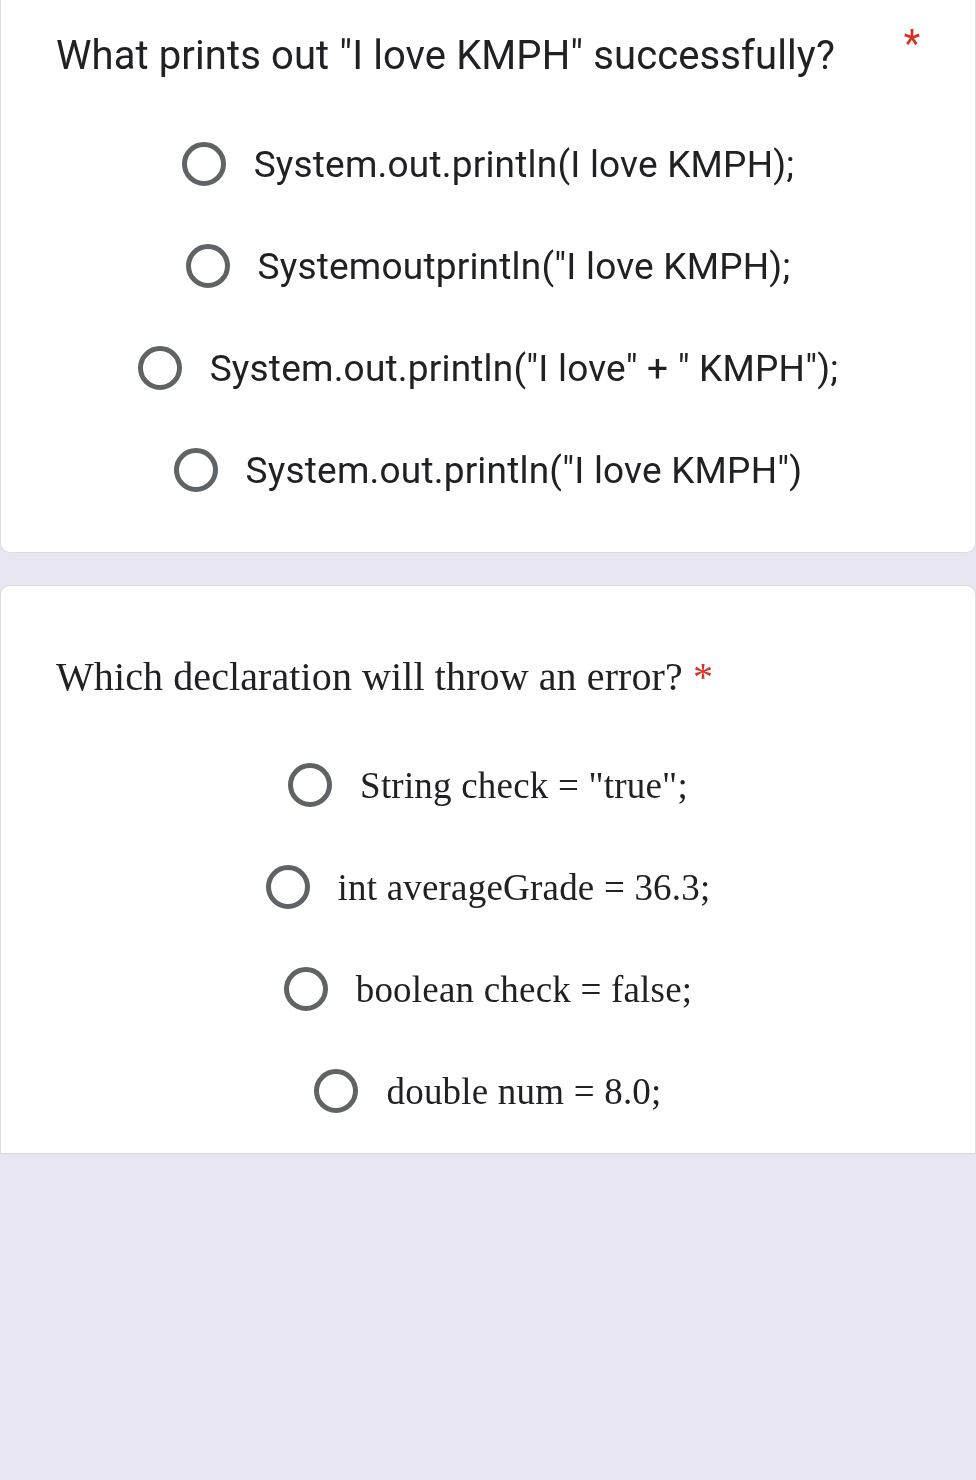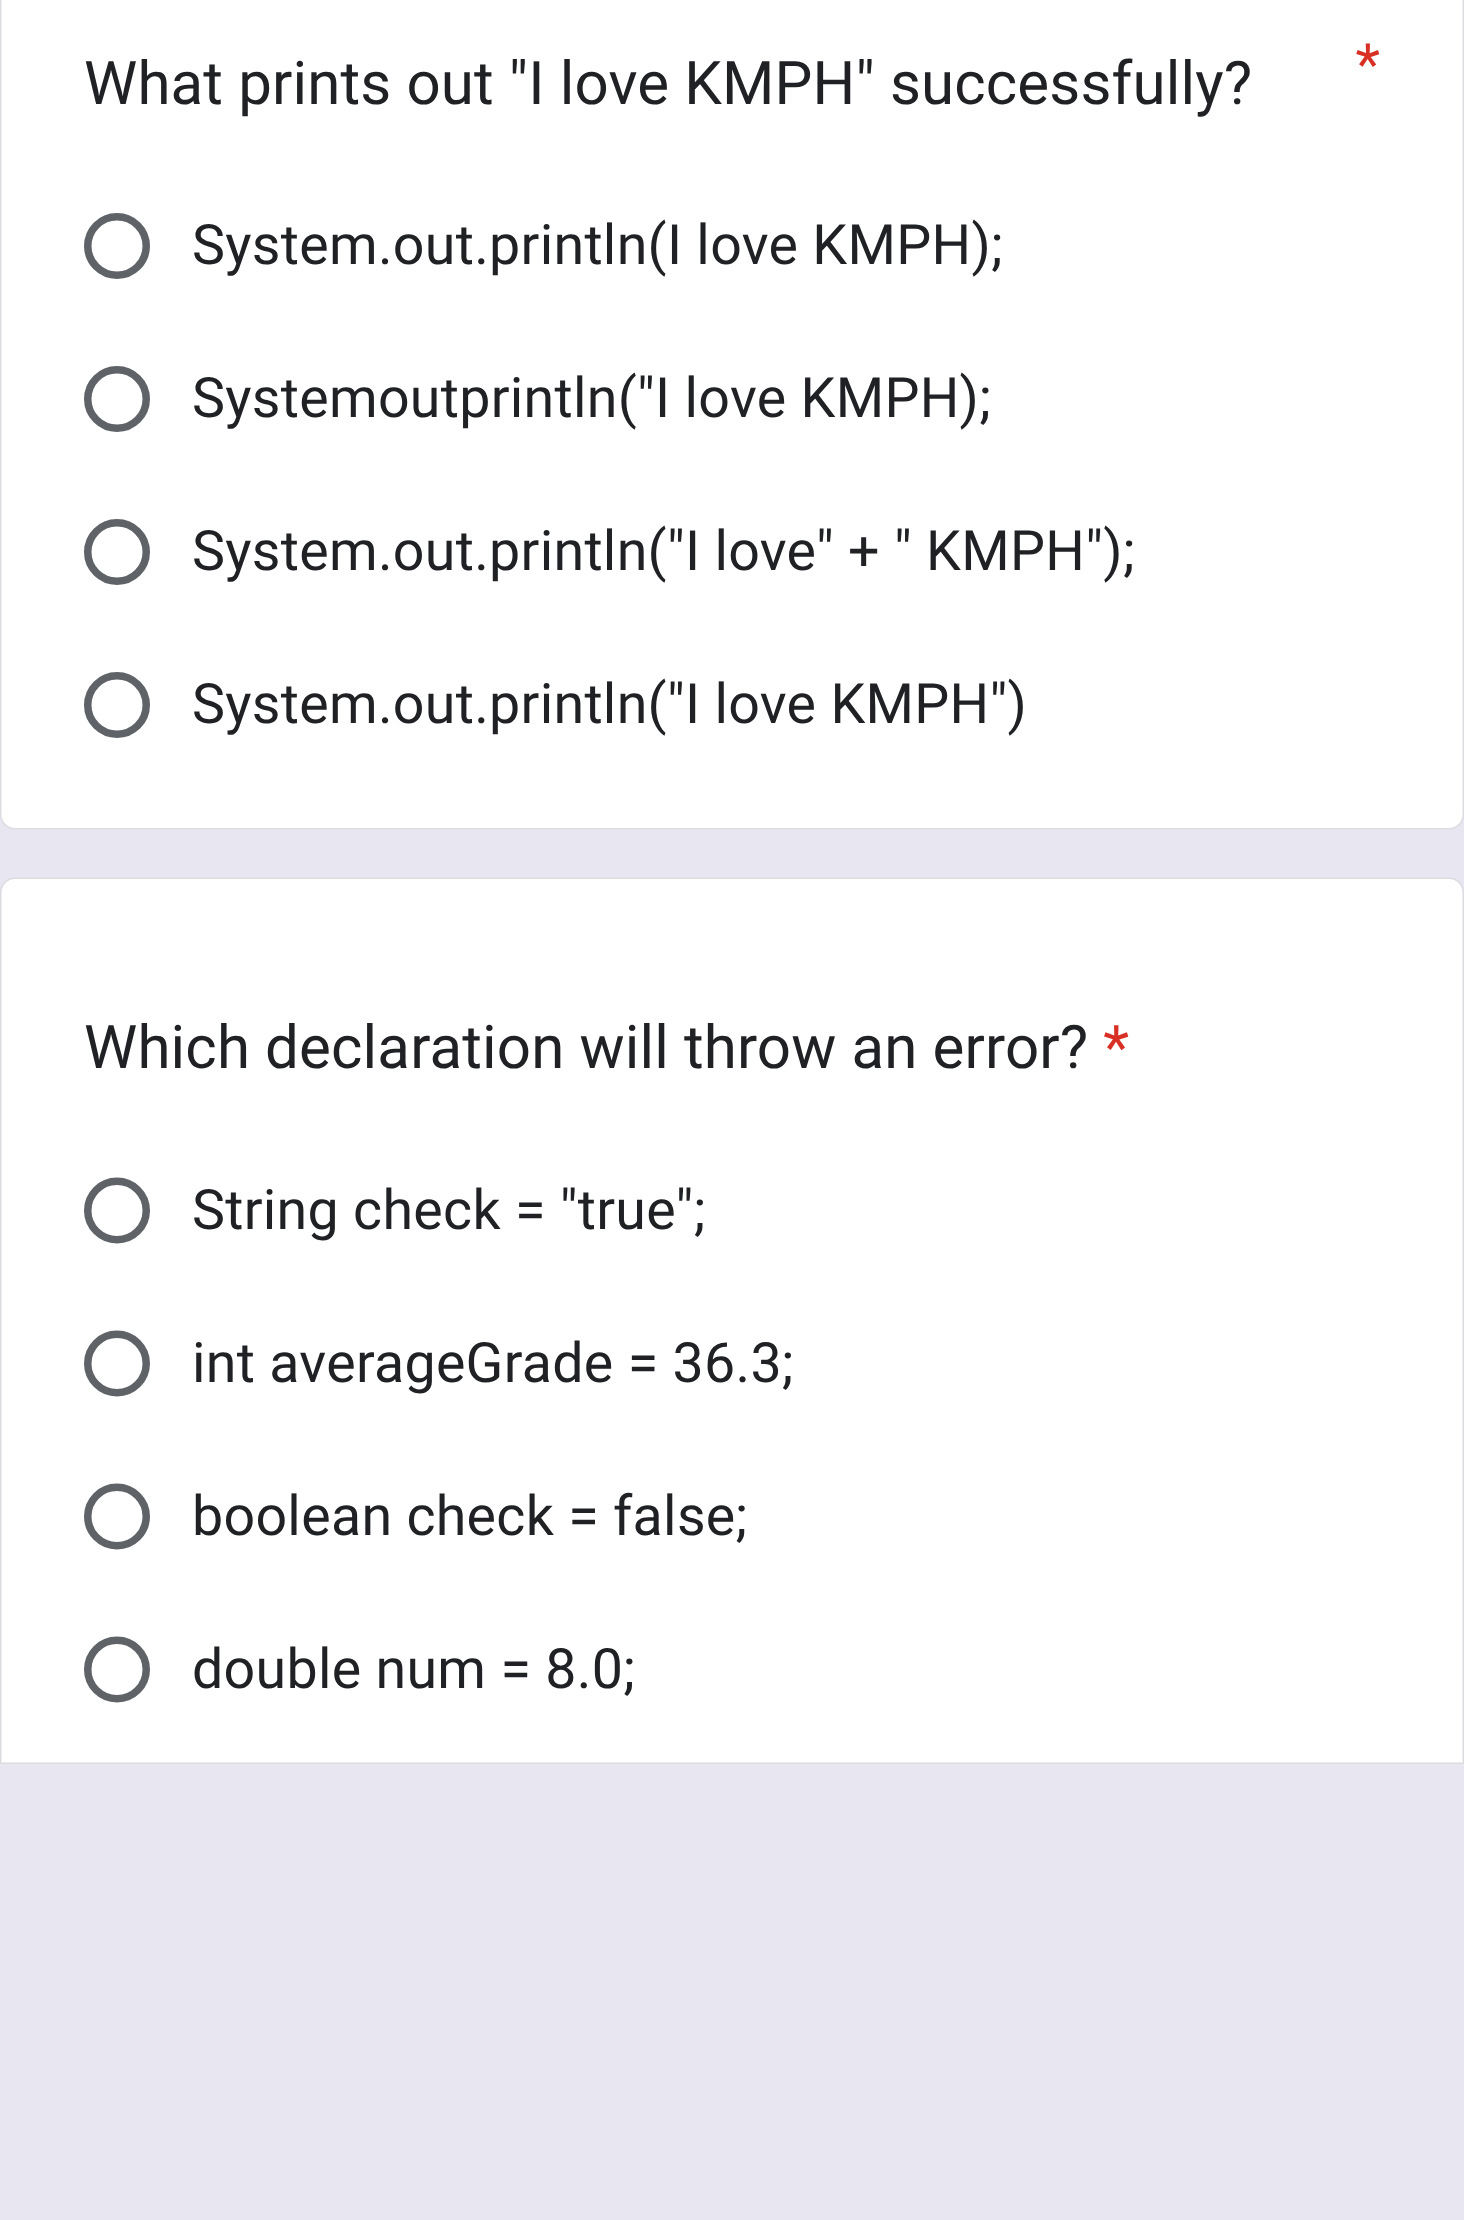--- a/index.html
+++ b/index.html
@@ -27,22 +27,23 @@
       margin-bottom: 32px;
     }
     .card.first {
       border-top: none;
       border-radius: 0 0 10px 10px;
       padding-top: 25px;
     }
     .card.second {
       border-radius: 10px 10px 0 0;
       margin-bottom: 0;
-      padding-top: 82px;
+      padding-top: 60px;
       padding-bottom: 40px;
+      font-family: Liberation Serif, serif;
     }
     .question-header {
       display: flex;
       align-items: flex-start;
       justify-content: space-between;
       margin-bottom: 55px;
     }
     .question-text {
       font-size: 40px;
       color: #202124;
@@ -62,20 +63,21 @@
     .options {
       display: flex;
       flex-direction: column;
       gap: 58px;
     }
     .option {
       display: flex;
       align-items: center;
       gap: 28px;
       cursor: pointer;
+      justify-content: center;
     }
     .radio {
       width: 44px;
       height: 44px;
       border: 5px solid #5f6368;
       border-radius: 50%;
       flex-shrink: 0;
     }
     .option-label {
       font-size: 37px;

